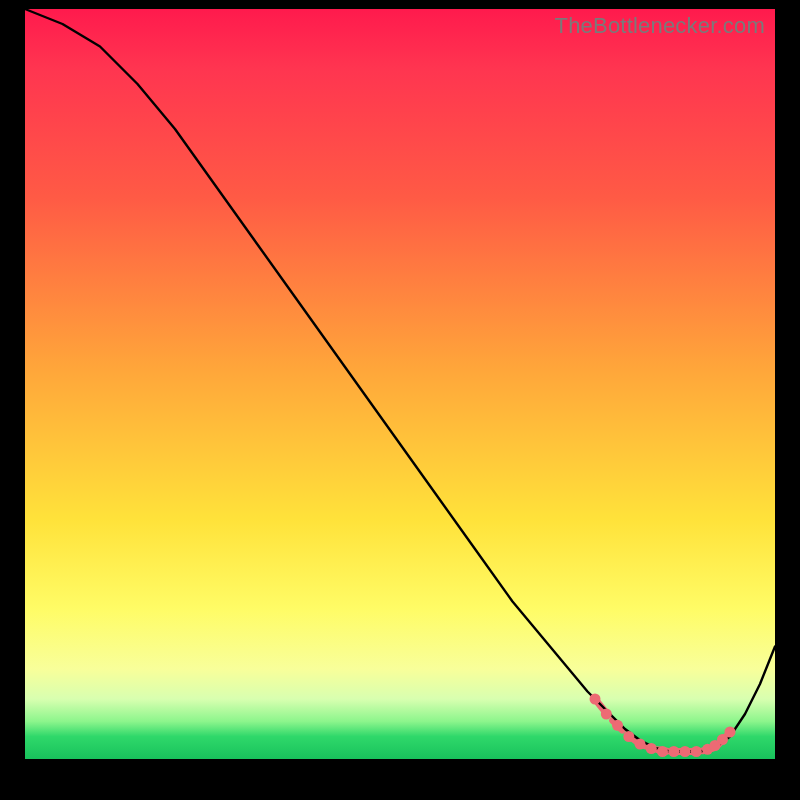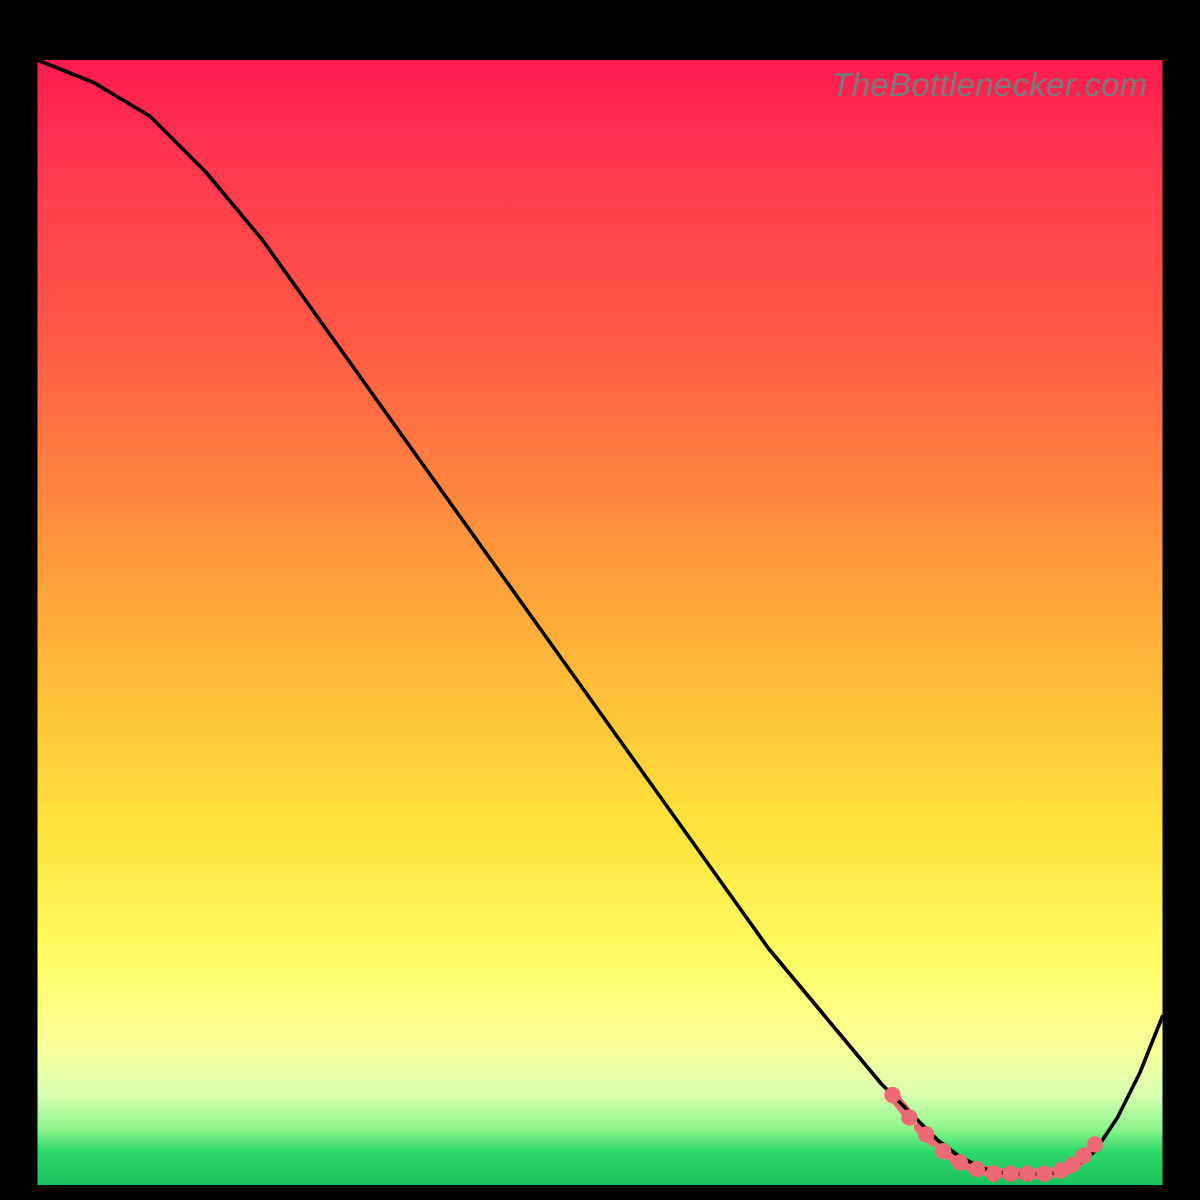--- a/index.html
+++ b/index.html
@@ -13,39 +13,38 @@
   }
   .stage {
     position: relative;
     width: 800px;
     height: 800px;
     background: #000;
   }
   .plot-area {
     position: absolute;
     left: 25px;
-    top: 40px;
+    top: 9px;
     width: 750px;
     height: 750px;
     
     background: linear-gradient(
       to bottom,
       #ff1a4d 0%,
       #ff3550 8%,
       #ff5a45 25%,
       #ffa63a 48%,
       #ffe23a 68%,
       #fffc66 80%,
       #f8ff9a 88%,
       #d8ffb0 92%,
       #8cf58c 95%,
       #2fd86a 97%,
       #18c25c 100%
     );
-    font-style: italic;
   }
   .watermark {
     position: absolute;
     top: 4px;
     right: 10px;
     font-size: 22px;
     color: #7a7a7a;
     font-weight: 500;
     letter-spacing: 0.2px;
     user-select: none;

